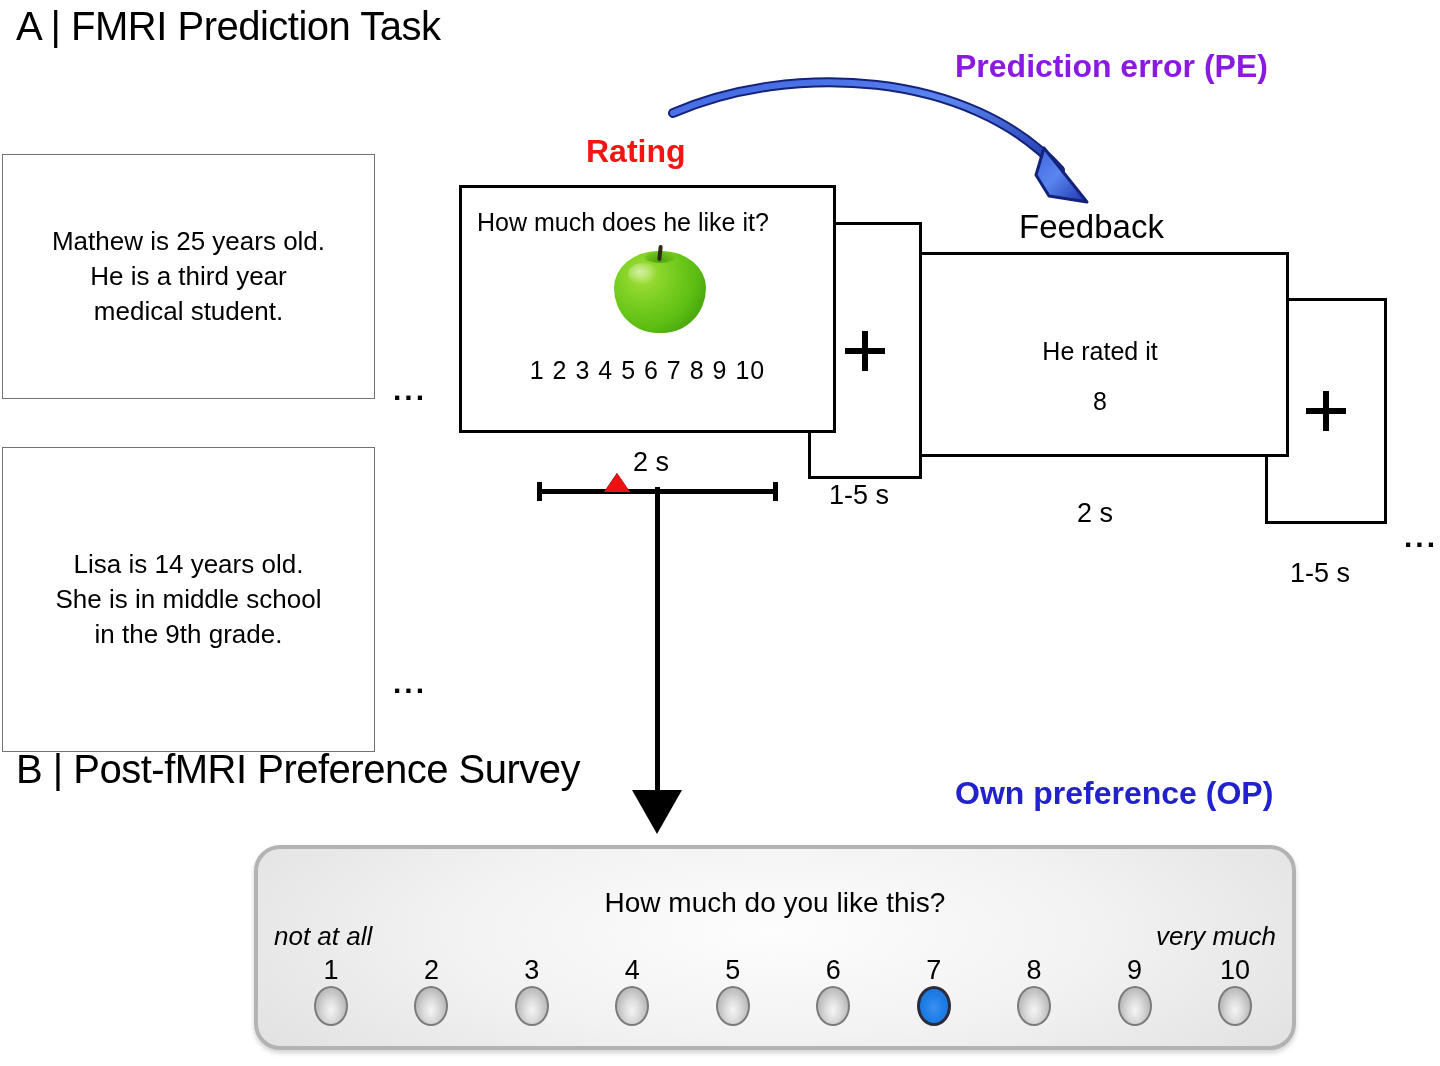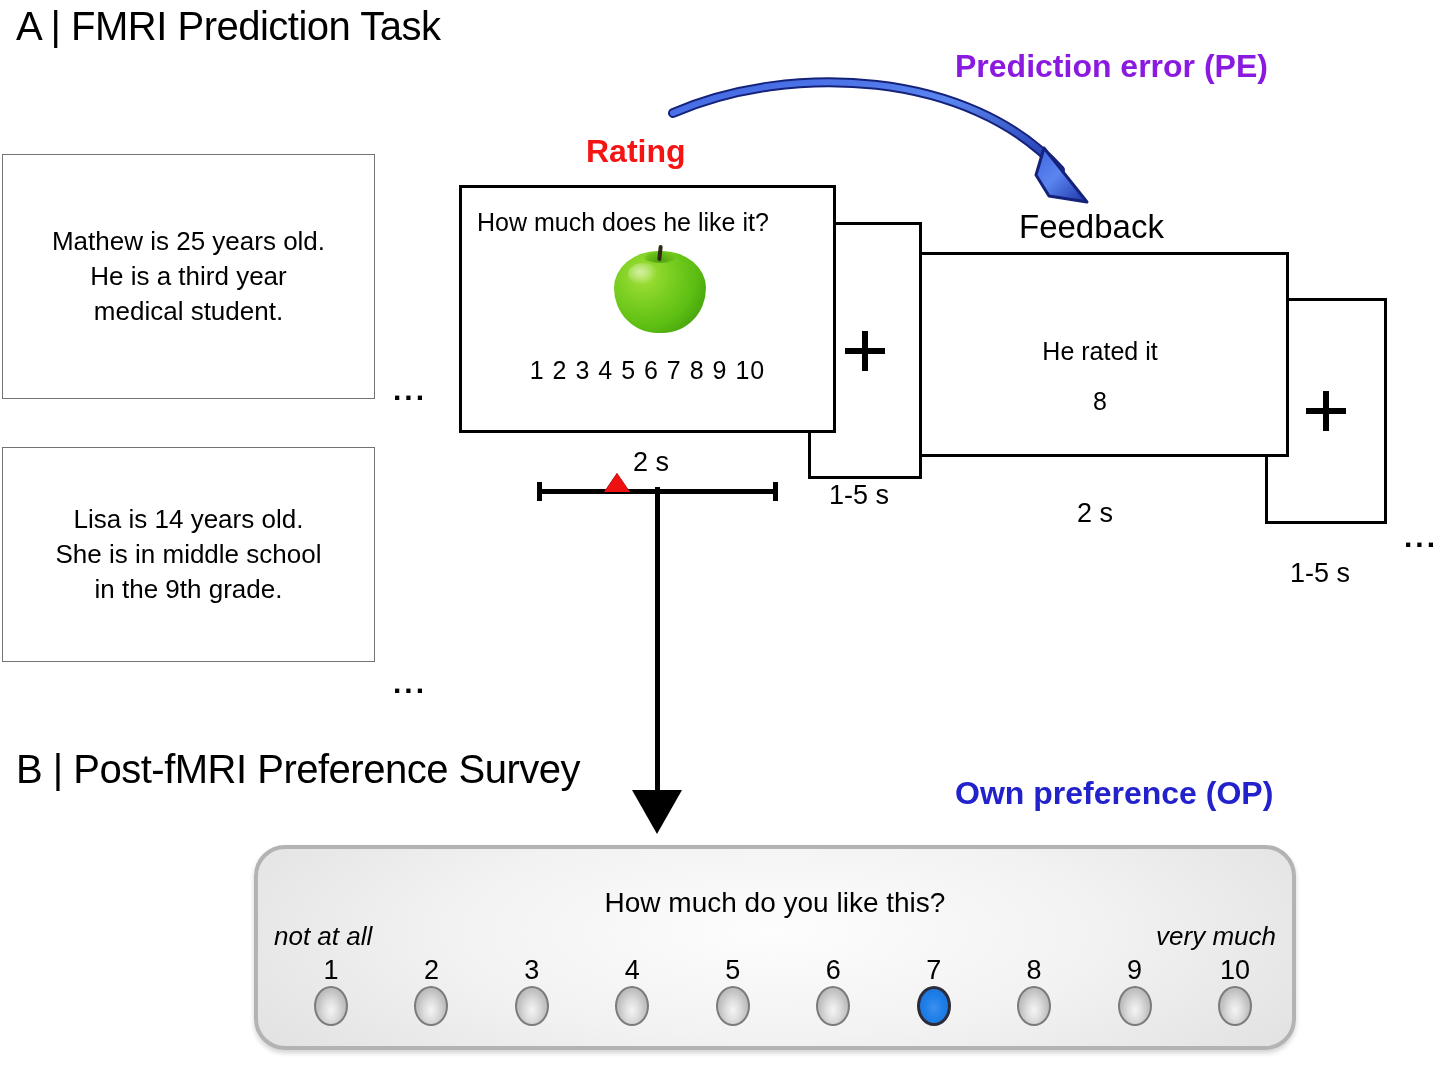--- a/index.html
+++ b/index.html
@@ -123,21 +123,21 @@
   <span>FMRI Prediction Task</span>
 </div>
 
 <div class="abs story-box" style="left:2px;top:154px;width:373px;height:245px;">
   <div class="story-text nosel">Mathew is 25 years old.
 He is a third year
 medical student.</div>
 </div>
 <div class="abs ellipsis nosel" style="left:393px;top:375px;">...</div>
 
-<div class="abs story-box" style="left:2px;top:447px;width:373px;height:215px;">
+<div class="abs story-box" style="left:2px;top:447px;width:373px;height:305px;">
   <div class="story-text nosel">Lisa is 14 years old.
 She is in middle school
 in the 9th grade.</div>
 </div>
 <div class="abs ellipsis nosel" style="left:393px;top:668px;">...</div>
 
 <svg class="abs" style="left:640px;top:40px;width:700px;height:180px;overflow:visible;" viewBox="0 0 700 180">
   <defs>
     <linearGradient id="peGrad" x1="0" y1="0" x2="1" y2="1">
       <stop offset="0%" stop-color="#3f63e0"></stop>
@@ -204,21 +204,21 @@
 <div class="abs varrow-shaft" style="left:655px;top:487px;height:310px;"></div>
 <div class="abs varrow-head" style="left:632px;top:790px;"></div>
 
 <div class="abs sec-title nosel" style="left:16px;top:747px;">
   <span>B |</span>
   <span>Post-fMRI Preference Survey</span>
 </div>
 
 <div class="abs op-label nosel" style="left:955px;top:775px;">Own preference (OP)</div>
 
-<div class="abs survey" style="left:254px;top:845px;width:1042px;height:205px;border-radius:31px;">
+<div class="abs survey" style="left:254px;top:845px;width:1042px;height:205px;">
 
   <div class="abs survey-q nosel" style="left:0;right:0;top:38px;text-align:center;">How much do you like this?</div>
 
   <div class="abs anchor nosel" style="left:16px;top:72px;">not at all</div>
   <div class="abs anchor nosel" style="right:16px;top:72px;">very much</div>
 
   <div id="survey-options">
       <div class="opt" style="left: 46px; top: 106px;">
         <div class="opt-num nosel">1</div>
         <div class="opt-dot"></div>

